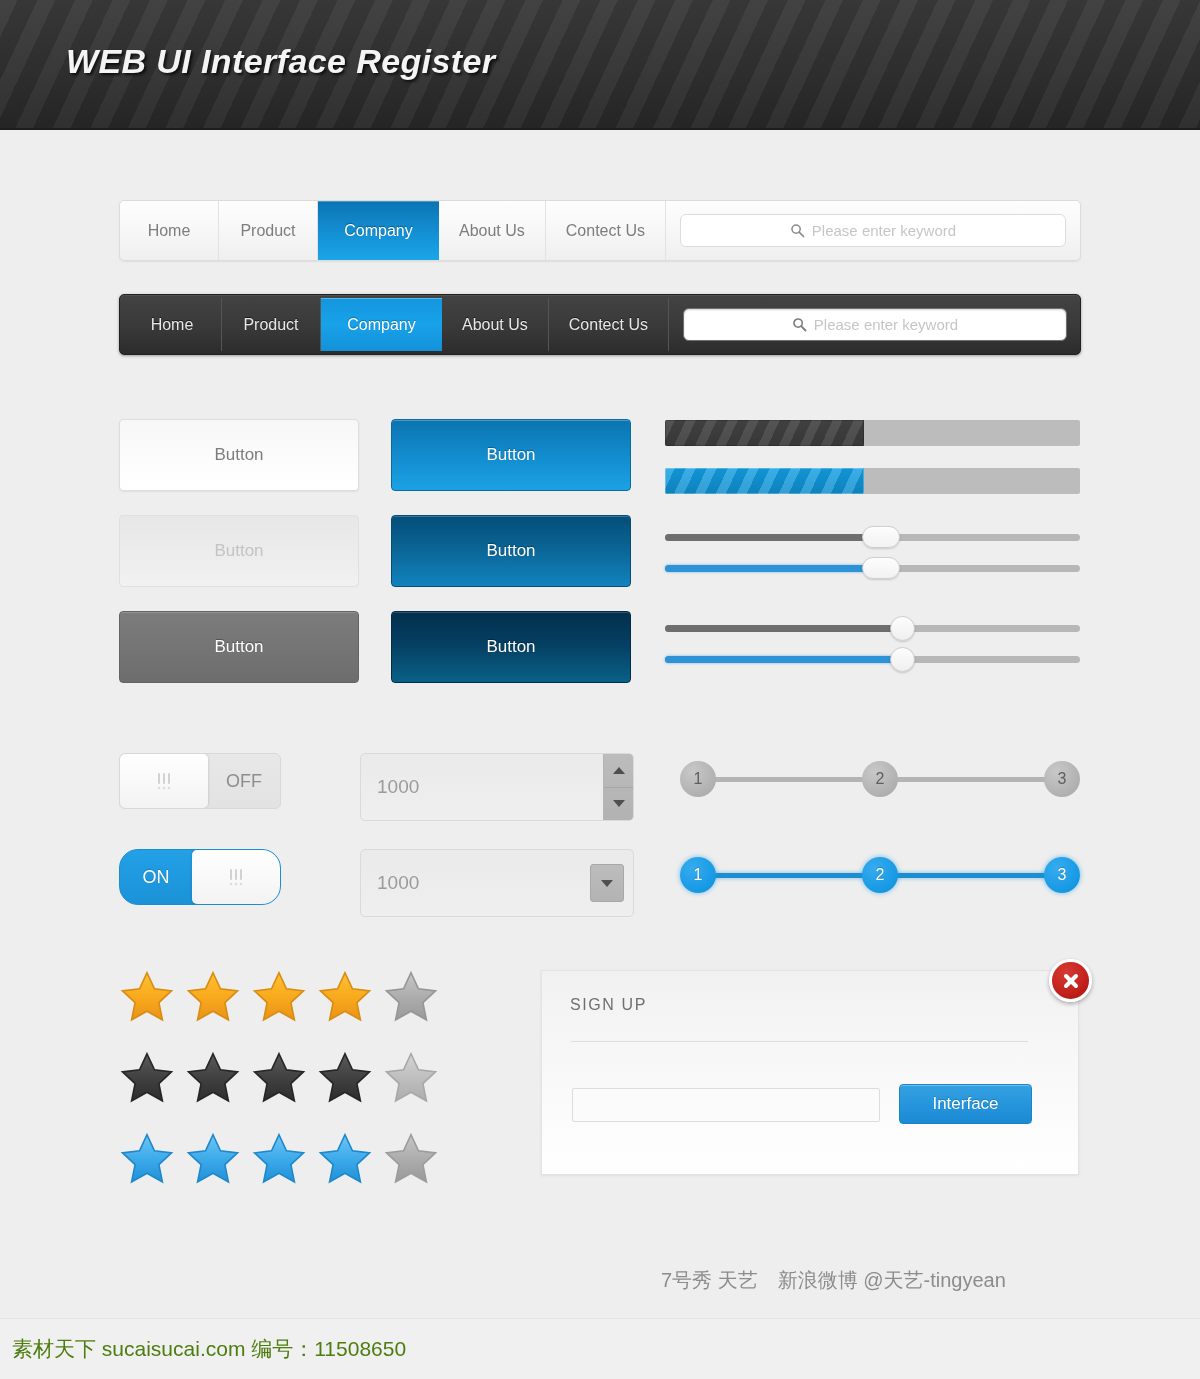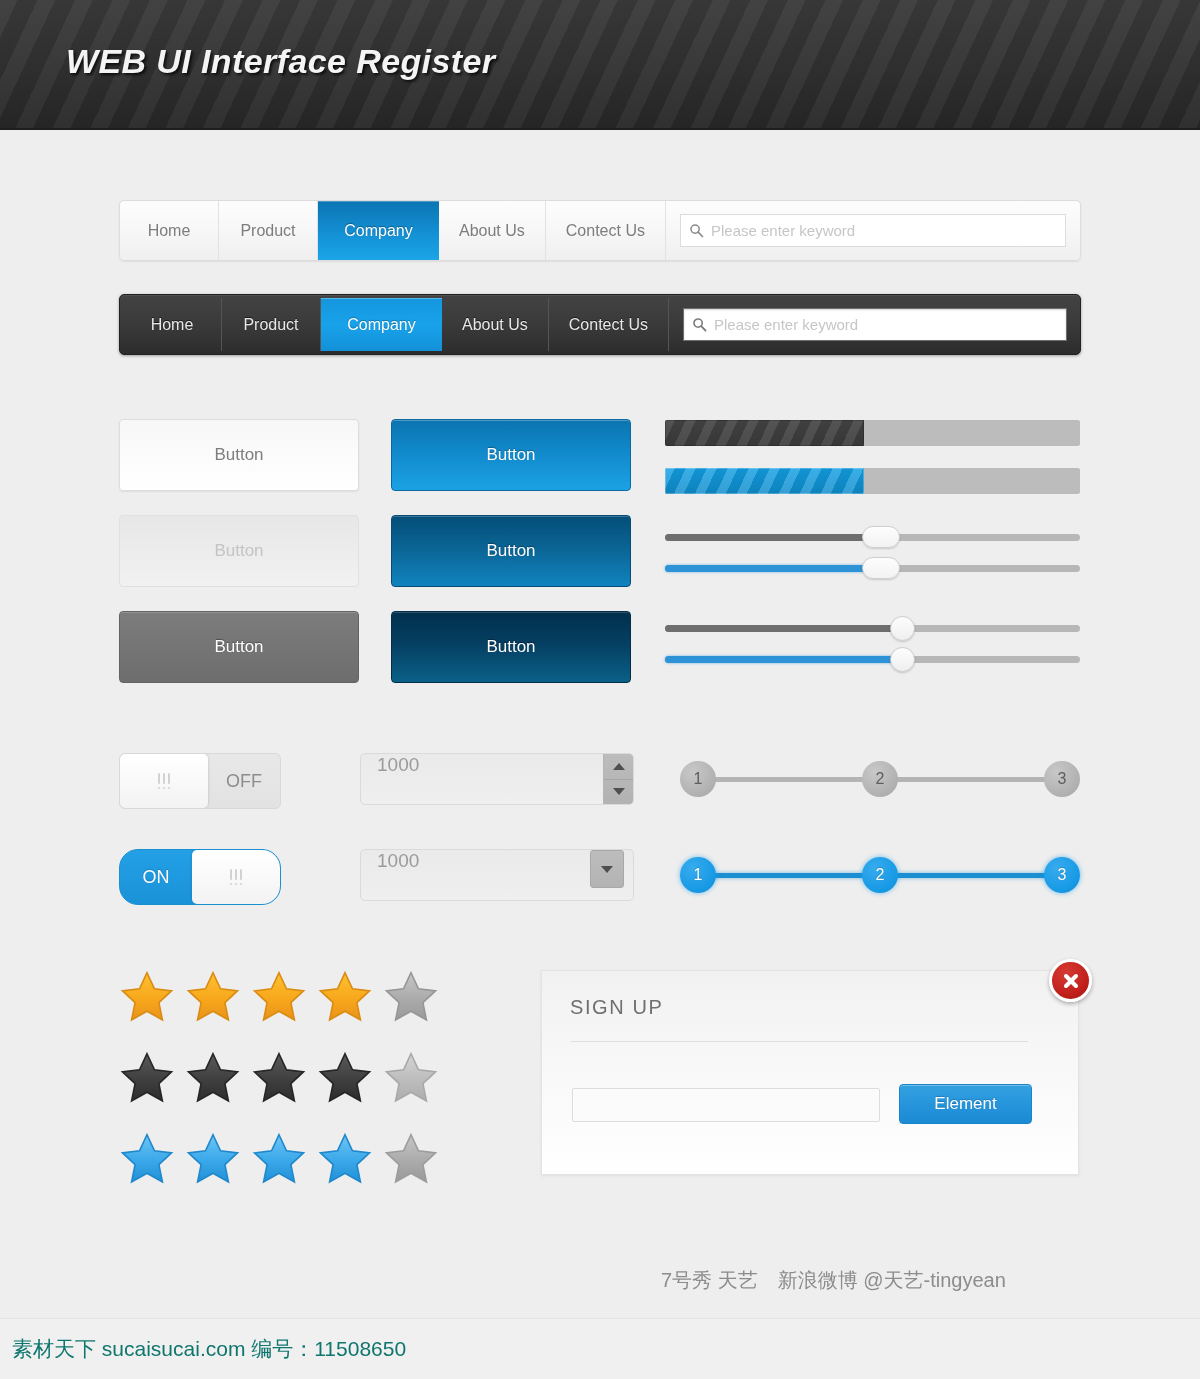--- a/index.html
+++ b/index.html
@@ -69,21 +69,21 @@
     border-right: none;
     text-shadow: 0 -1px 1px rgba(0,0,0,0.3);
     box-shadow: inset 0 1px 0 rgba(255,255,255,0.3);
   }
   .nav-search-wrap {
     flex: 1; display: flex; align-items: center; padding: 0 14px;
   }
   .nav-dark .nav-search-wrap { padding: 0 10px 0 14px; }
   .search-box {
     flex: 1; height: 33px; display: flex; align-items: center;
-    background: #ffffff; border-radius: 0; padding: 0 8px;
+    background: #ffffff; border-radius: 6px; padding: 0 8px; justify-content: center;
   }
   .nav-light .search-box { border: 1px solid #dcdcdc; }
   .nav-dark .search-box { border: 1px solid #6f6f6f;
     box-shadow: inset 0 1px 2px rgba(0,0,0,0.18); }
   .search-icon { width: 15px; height: 15px; margin-right: 7px; flex: 0 0 auto; }
   .search-ph { font-size: 15px; color: #c6c6c6; white-space: nowrap; }
 
   
   .btn {
     position: absolute; width: 240px; height: 72px; border-radius: 4px;
@@ -193,23 +193,23 @@
   .toggle-label {
     flex: 1; display: flex; align-items: center; justify-content: center;
     font-size: 18px;
   }
   .toggle-off .toggle-label { color: #8d8d8d; }
   .toggle-on .toggle-label { color: #ffffff; text-shadow: 0 -1px 1px rgba(0,0,0,0.2); }
   .grip { width: 26px; }
 
   
   .spinner, .selectbox {
-    position: absolute; width: 274px; height: 52px; border-radius: 5px;
+    position: absolute; width: 274px; height: 68px; border-radius: 5px;
     background: linear-gradient(180deg, #eaeaea 0%, #efefef 100%);
-    border: 1px solid #dadada; display: flex; 
+    border: 1px solid #dadada; display: flex; align-items: center;
     cursor: text; overflow: hidden;
   }
   .selectbox { cursor: pointer; }
   .field-value { flex: 1; padding-left: 16px; font-size: 19px; color: #9b9b9b; }
   .spin-btns {
     width: 30px; height: 100%; display: flex; flex-direction: column;
     border-left: 1px solid #b5b5b5;
     background: linear-gradient(180deg, #bcbcbc 0%, #b2b2b2 100%);
   }
   .spin-btn {
@@ -256,21 +256,21 @@
 
   
   .signup {
     position: absolute; left: 541px; top: 970px; width: 538px; height: 205px;
     background: linear-gradient(180deg, #f1f1f1 0%, #f7f7f7 40%, #ffffff 100%);
     border: 1px solid #e3e3e3;
     box-shadow: 0 1px 3px rgba(0,0,0,0.06);
   }
   .signup-title {
     position: absolute; left: 28px; top: 25px;
-    font-size: 20px; color: #6f6f6f; letter-spacing: 1.6px;
+    font-size: 16px; color: #6f6f6f; letter-spacing: 1.6px;
   }
   .signup-divider {
     position: absolute; left: 29px; top: 70px; width: 457px; height: 1px;
     background: #dedede;
   }
   .signup-input {
     position: absolute; left: 30px; top: 117px; width: 308px; height: 34px;
     background: #fbfbfb; border: 1px solid #dddddd; border-radius: 2px;
     cursor: text;
   }
@@ -296,21 +296,21 @@
   .footer-credit {
     position: absolute; left: 661px; top: 1267px;
     font-size: 20px; color: #8c8c8c; white-space: nowrap;
   }
   .watermark-bar {
     position: absolute; left: 0; top: 1318px; width: 1200px; height: 61px;
     background: #f0f0f0; border-top: 1px solid #e4e4e4;
   }
   .watermark-text {
     position: absolute; left: 12px; top: 16px;
-    font-size: 21px; color: #0f766e; white-space: nowrap;
+    font-size: 21px; color: #4d7c0f; white-space: nowrap;
   }
 </style>
 </head>
 <body>
 
 <div class="header">
   <div class="header-title">WEB UI Interface Register</div>
 </div>
 
 <div class="nav nav-light">
@@ -529,21 +529,21 @@
     </svg>
   <svg class="star" viewBox="0 0 24 24">
       <path d="M12 1.6l3.2 6.9 7.3.9-5.4 5 1.5 7.4-6.6-3.7-6.6 3.7 1.5-7.4-5.4-5 7.3-.9z" fill="url(#g-gray)" stroke="#9c9c9c" stroke-width="0.7"></path>
     </svg>
 </div>
 
 <div class="signup">
   <div class="signup-title">SIGN UP</div>
   <div class="signup-divider"></div>
   <div class="signup-input"></div>
-  <div class="signup-register">Element</div>
+  <div class="signup-register">Interface</div>
 </div>
 <div class="close-btn">
   <svg width="22" height="22" viewBox="0 0 22 22">
     <g stroke="#ffffff" stroke-width="4" stroke-linecap="round">
       <line x1="6" y1="6" x2="16" y2="16"></line>
       <line x1="16" y1="6" x2="6" y2="16"></line>
     </g>
   </svg>
 </div>
 

